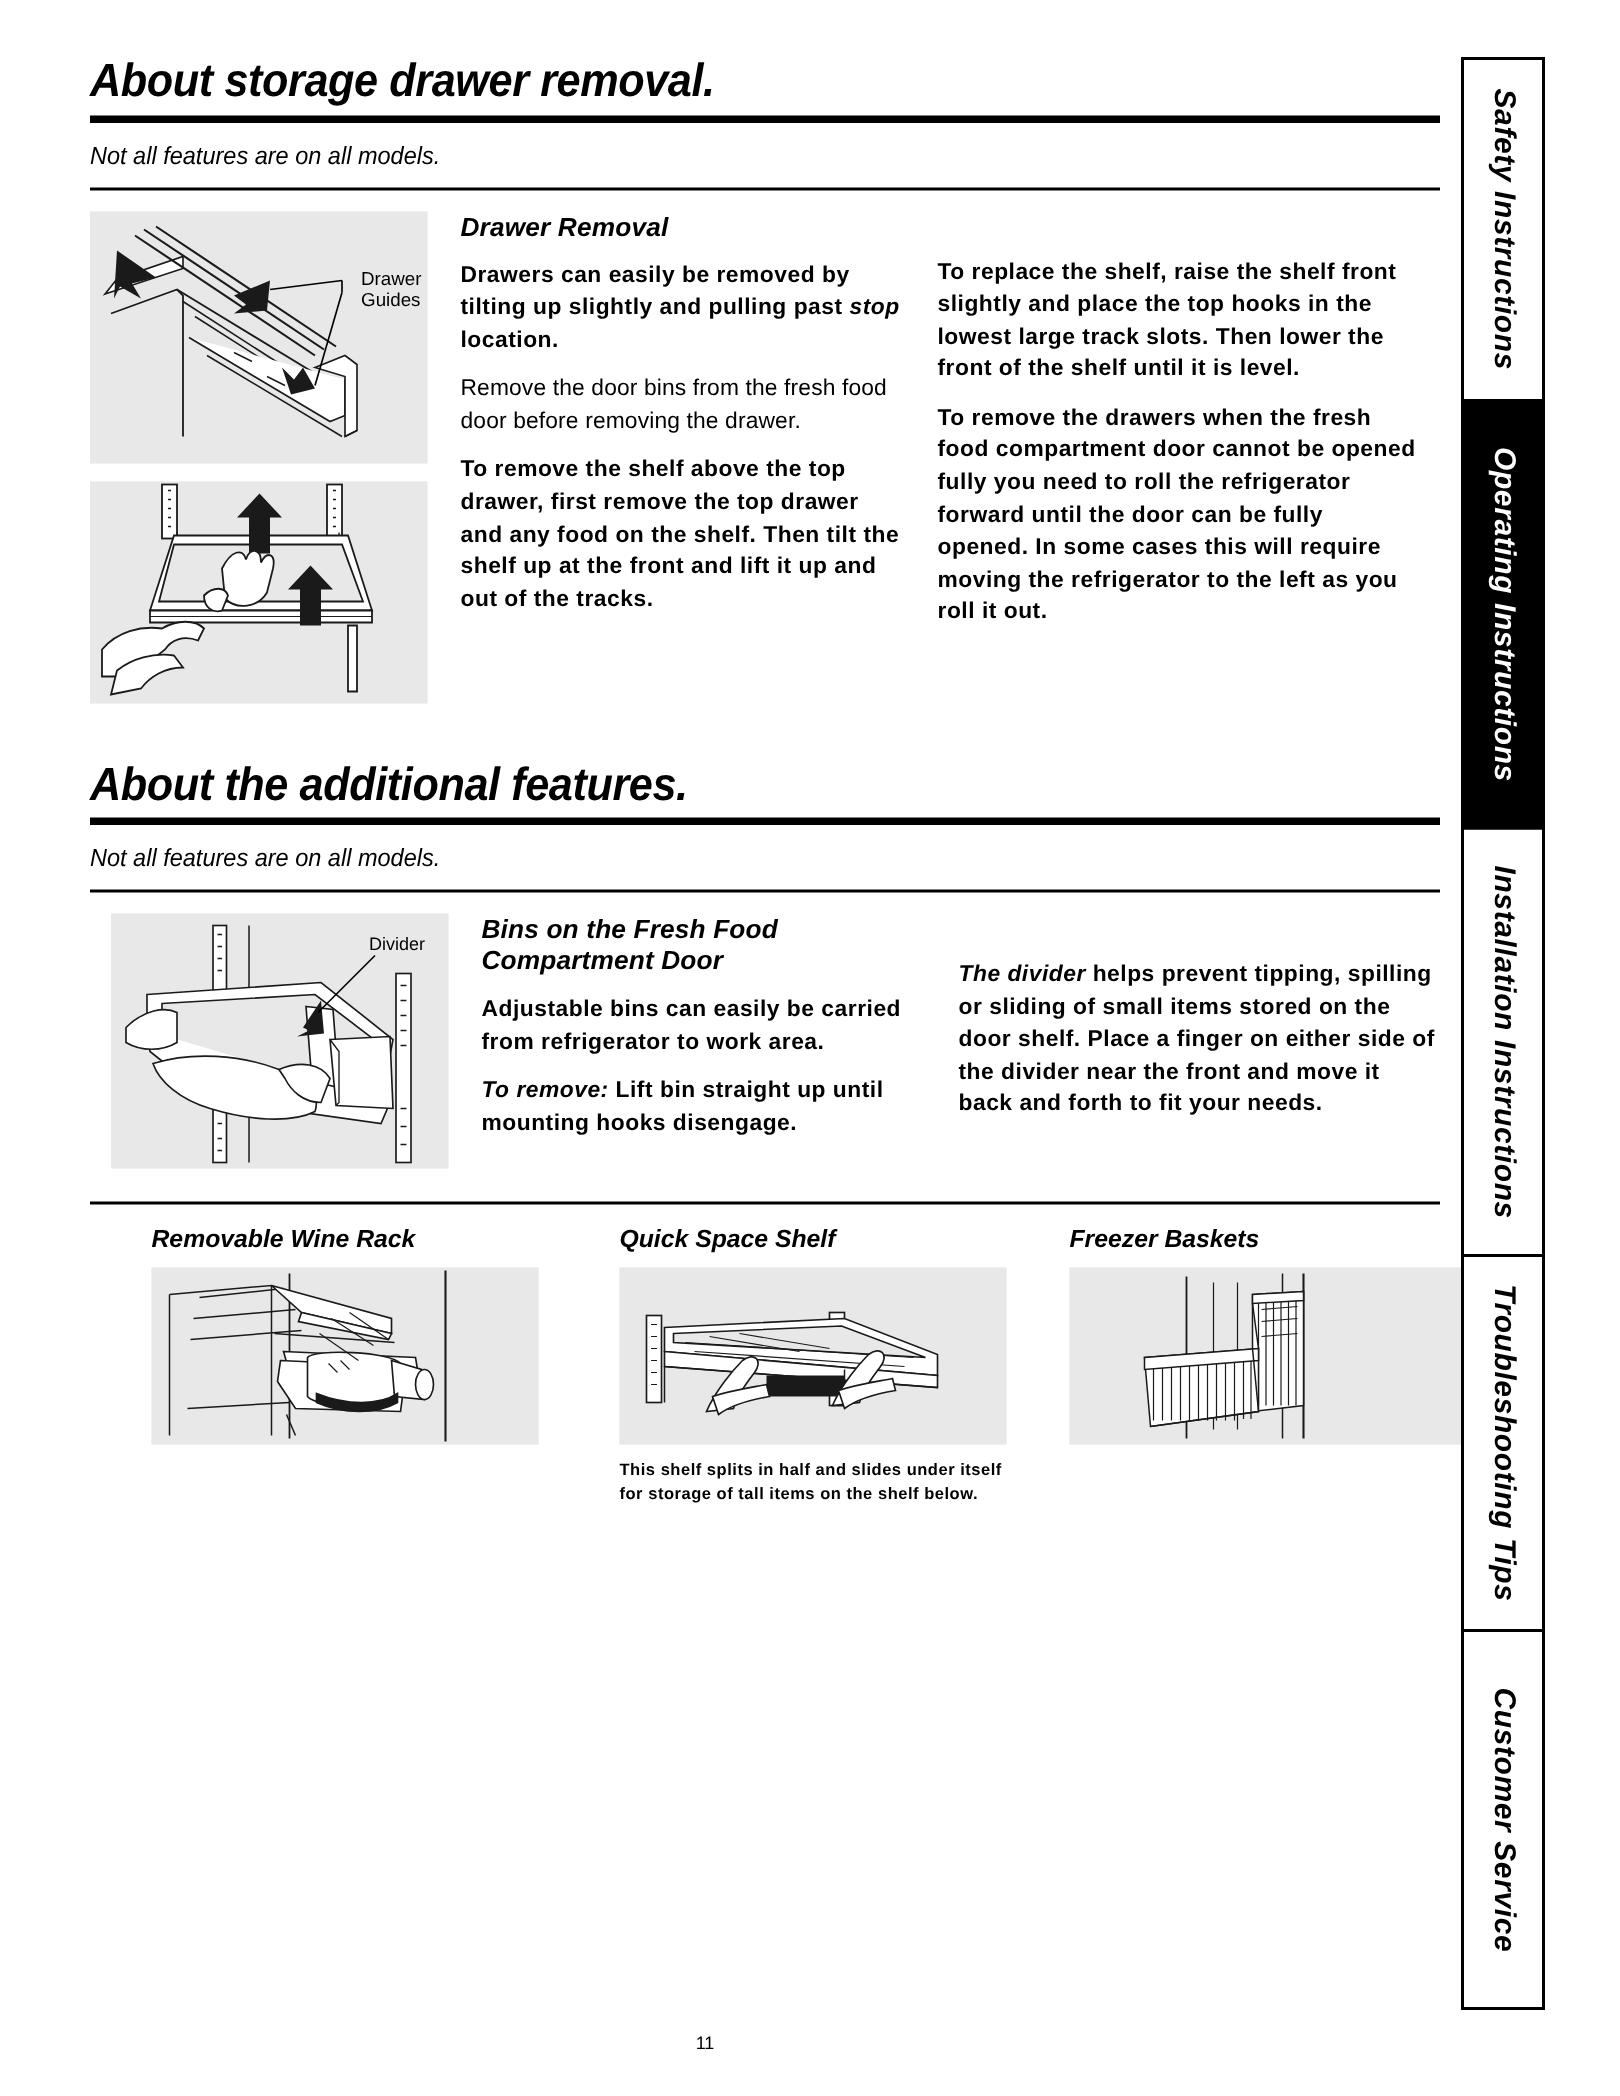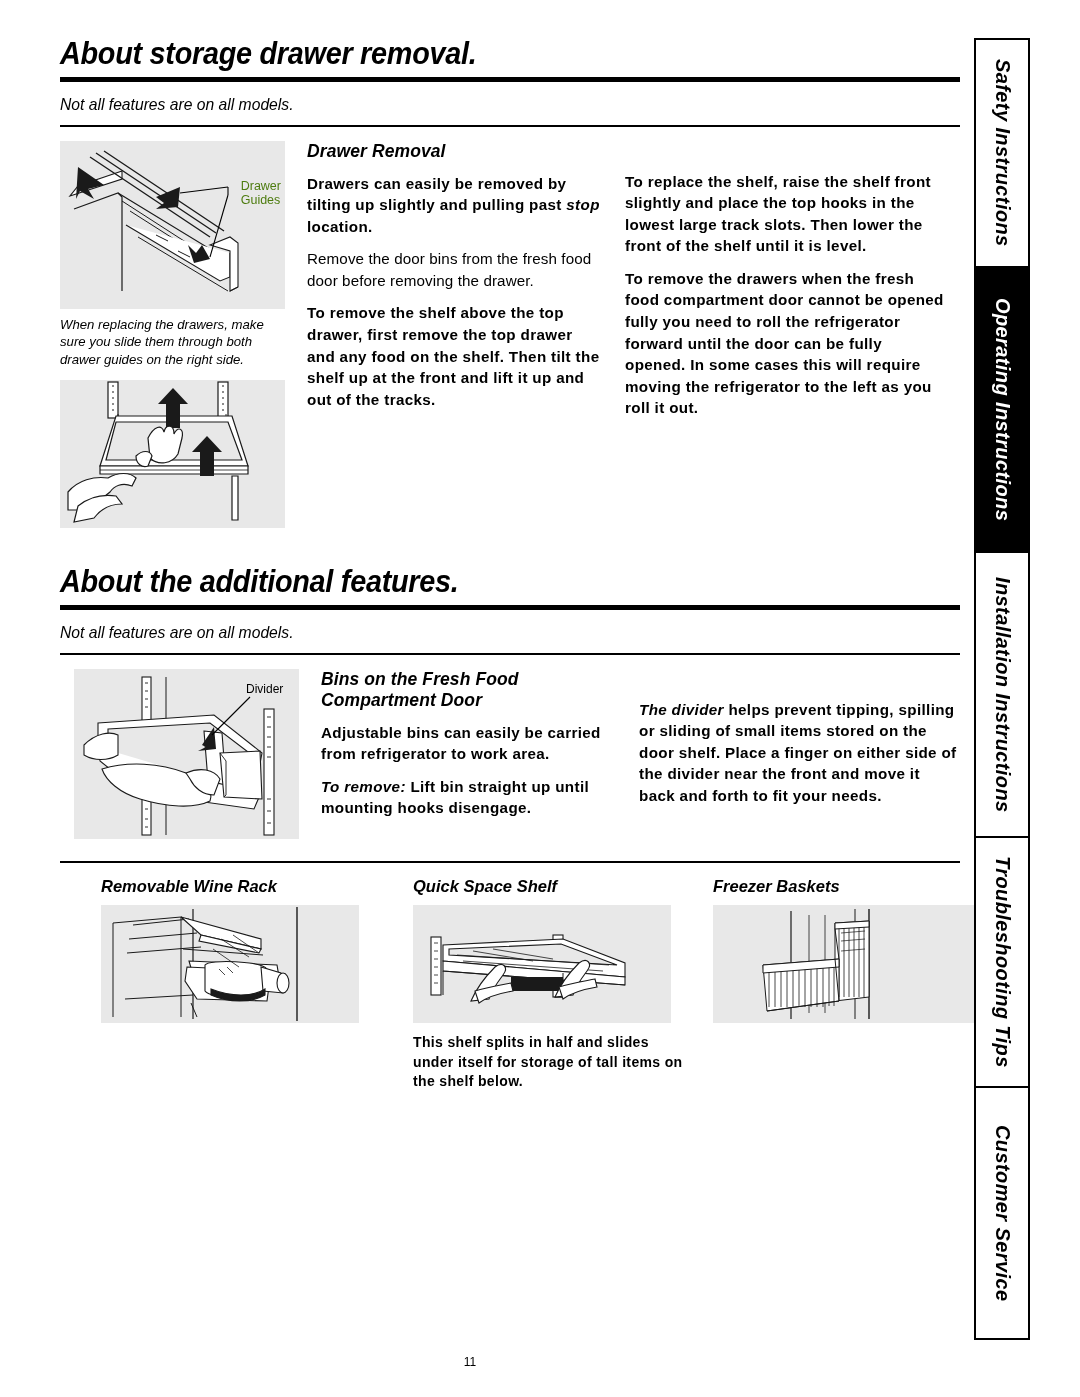--- a/index.html
+++ b/index.html
@@ -80,39 +80,39 @@
     font-style: italic;
     line-height: 1.33;
     margin-top: 7px;
   }
   .fig-label {
     position: absolute;
     font-size: 12.5px;
     font-style: normal;
     font-family: "Liberation Sans", sans-serif;
     line-height: 1.15;
-    color:#4d7c0f;
+    color:#000000;
   }
 
   
   .trio { display: flex; gap: 0; margin-top: 14px; }
   .trio-cell { flex: none; }
   .trio-cell.c1 { width: 312px; margin-left: 41px; }
   .trio-cell.c2 { width: 300px; }
   .trio-cell.c3 { width: 288px; }
   .trio-head {
     font-size: 16.5px;
     font-weight: bold;
     font-style: italic;
     margin-bottom: 9px;
   }
   .trio-fig { background:#e8e8e8; height:118px; width: 258px; }
   .trio-fig.wide { width: 262px; }
   .trio-text {
-    font-size: 14px;
+    font-size: 11px;
     font-weight: bold;
     line-height: 1.42;
     letter-spacing: 0.35px;
     margin-top: 10px;
     width: 270px;
   }
 
   
   .rail {
     position: absolute;
@@ -200,21 +200,20 @@
                 <path d="M120 52 L168 46"></path>
                 <path d="M150 116 L168 54"></path>
                 <path d="M168 46 L168 54"></path>
               </g>
             </svg>
             <div class="fig-label" style="right:4px; top:38px; text-align:left;">
               <span>Drawer</span><br>
               <span>Guides</span>
             </div>
           </div>
-          <div class="figcap">When replacing the drawers, make sure you slide them through both drawer guides on the right side.</div>
 
           <div class="fig" style="height:148px; margin-top:12px;">
             <svg viewBox="0 0 225 148" preserveAspectRatio="none">
               <rect width="225" height="148" fill="#e8e8e8"></rect>
               <g stroke="#1a1a1a" fill="none" stroke-width="1.2">
                 <rect x="48" y="2" width="10" height="36" fill="#fff"></rect>
                 <rect x="158" y="2" width="10" height="36" fill="#fff"></rect>
                 <path d="M52 6 h2 M52 12 h2 M52 18 h2 M52 24 h2 M52 30 h2" stroke-width="1"></path>
                 <path d="M162 6 h2 M162 12 h2 M162 18 h2 M162 24 h2 M162 30 h2" stroke-width="1"></path>
                 <path d="M58 34 L58 90 M166 34 L166 86" stroke-width="0.9" stroke-dasharray="3 3"></path>

